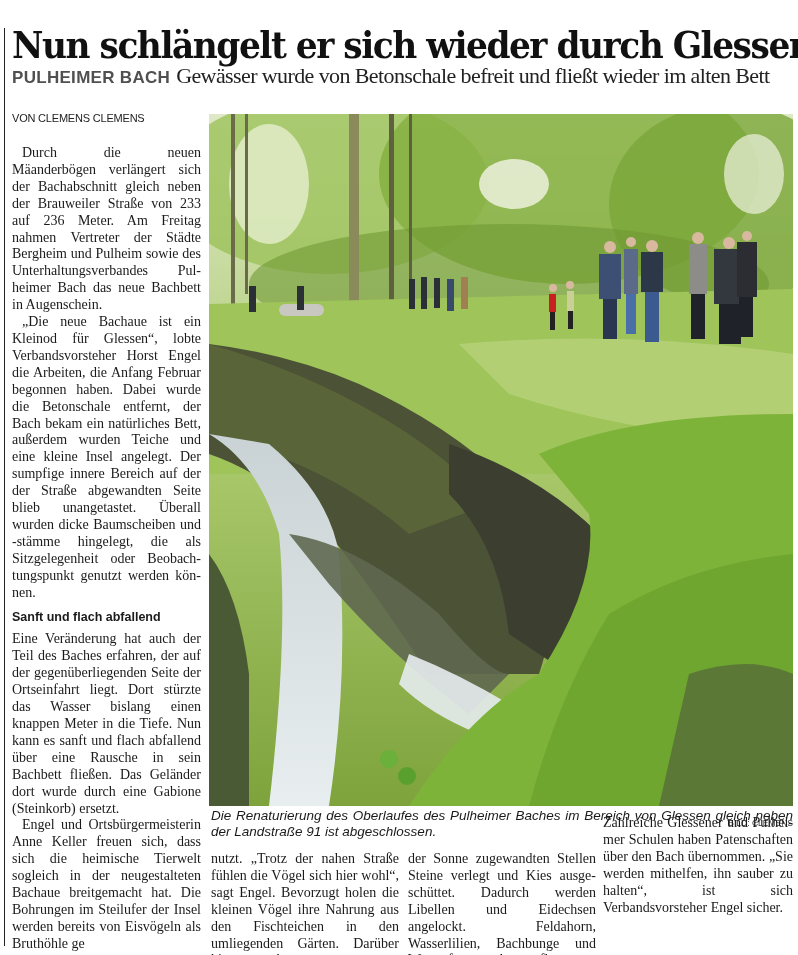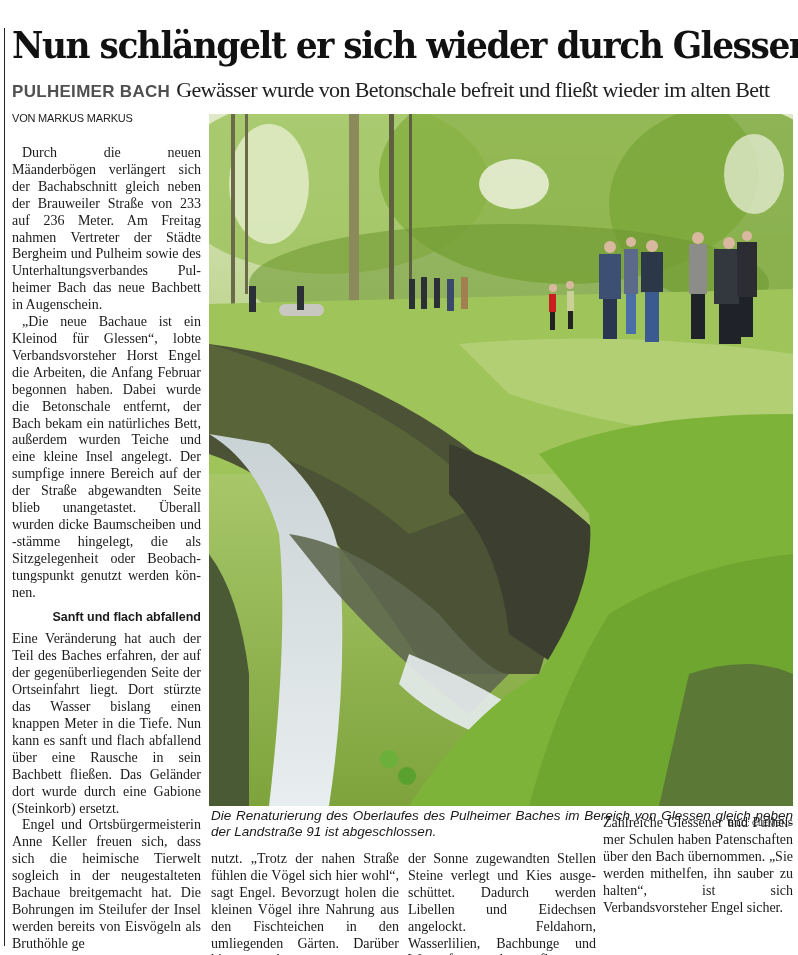--- a/index.html
+++ b/index.html
@@ -1,53 +1,53 @@
 <!DOCTYPE html>
 <html><head>
 <meta charset="utf-8">
 <style>
   html, body { margin:0; padding:0; background:#ffffff; }
   body { width:798px; height:955px; position:relative; overflow:hidden; color:#1a1a1a; }
   .rule-left { position:absolute; left:4px; top:28px; width:1px; height:918px; background:#222; }
   .headline { position:absolute; left:12px; top:22px; width:786px; margin:0;
     font-family:"DejaVu Serif","Liberation Serif",serif; font-weight:bold; font-size:37px;
     letter-spacing:-1.6px; line-height:46px; color:#111; white-space:nowrap; transform:scaleX(0.93); transform-origin:left top; }
-  .subhead { position:absolute; left:12px; top:76px; width:786px; white-space:nowrap;
+  .subhead { position:absolute; left:12px; top:62px; width:786px; white-space:nowrap;
     font-family:"Liberation Serif",serif; font-size:22px; line-height:28px; color:#222; }
   .kicker { font-family:"Liberation Sans",sans-serif; font-weight:bold; font-size:17px; color:#505050; letter-spacing:0.3px; margin-right:6px; }
   .subtitle { letter-spacing:-0.6px; }
   .byline { position:absolute; left:12px; top:112px; font-family:"Liberation Sans",sans-serif;
     font-size:11px; color:#222; letter-spacing:-0.2px; }
   .col { position:absolute; font-family:"Liberation Serif",serif; font-size:14px; line-height:16.9px;
     text-align:justify; hyphens:manual; color:#1a1a1a; }
   .col p { margin:0; text-indent:10px; }
   .col p.first { text-indent:0; }
   .col .dateline { font-family:"Liberation Sans",sans-serif; font-weight:bold; font-size:12.5px; }
-  .col h3 { margin:8px 0 6px; font-family:"Liberation Sans",sans-serif; font-weight:bold; font-size:12.5px; line-height:16px; text-align:right; }
+  .col h3 { margin:8px 0 6px; font-family:"Liberation Sans",sans-serif; font-weight:bold; font-size:12.5px; line-height:16px; text-align:left; }
   .col1 { left:12px; top:145px; width:189px; }
   .photo { position:absolute; left:209px; top:114px; width:584px; height:692px; overflow:hidden; background:#7fa34a; }
   .caption { position:absolute; left:211px; top:808px; width:582px; font-family:Liberation Sans, sans-serif;
     font-style:italic; font-size:13.5px; line-height:15.5px; text-align:justify; color:#1a1a1a; }
   .credit { position:absolute; right:5px; top:818px; font-family:"Liberation Sans",sans-serif; font-size:8.5px; color:#333; }
   .col2 { left:211px; top:851px; width:188px; }
   .col3 { left:408px; top:851px; width:188px; }
   .col4 { left:603px; top:815px; width:190px; }
 </style>
 </head>
 <body>
 
 <div class="rule-left"></div>
 
 <h1 class="headline">Nun schlängelt er sich wieder durch Glessen</h1>
 
 <div class="subhead">
   <span class="kicker">PULHEIMER BACH</span><span class="subtitle">Gewässer wurde von Betonschale befreit und fließt wieder im alten Bett</span>
 </div>
 
-<div class="byline">VON MARKUS MARKUS</div>
+<div class="byline">VON CLEMENS CLEMENS</div>
 
 <div class="col col1">
   <p>Durch die neuen Mäanderbögen verlängert sich der Bachabschnitt gleich neben der Brauweiler Stra­ße von 233 auf 236 Meter. Am Freitag nahmen Vertreter der Städ­te Bergheim und Pulheim sowie des Unterhaltungsverbandes Pul­heimer Bach das neue Bachbett in Augenschein.</p>
   <p>„Die neue Bachaue ist ein Klein­od für Glessen“, lobte Verbands­vorsteher Horst Engel die Arbei­ten, die Anfang Februar begonnen haben. Dabei wurde die Beton­schale entfernt, der Bach bekam ein natürliches Bett, außerdem wurden Teiche und eine kleine In­sel angelegt. Der sumpfige innere Bereich auf der der Straße abge­wandten Seite blieb unangetastet. Überall wurden dicke Baumschei­ben und -stämme hingelegt, die als Sitzgelegenheit oder Beobach­tungspunkt genutzt werden kön­nen.</p>
   <h3>Sanft und flach abfallend</h3>
   <p class="first">Eine Veränderung hat auch der Teil des Baches erfahren, der auf der gegenüberliegenden Seite der Ortseinfahrt liegt. Dort stürzte das Wasser bislang einen knappen Meter in die Tiefe. Nun kann es sanft und flach abfallend über eine Rausche in sein Bachbett fließen. Das Geländer dort wurde durch ei­ne Gabione (Steinkorb) ersetzt.</p>
   <p>Engel und Ortsbürgermeisterin Anne Keller freuen sich, dass sich die heimische Tierwelt sogleich in der neugestalteten Bachaue breit­gemacht hat. Die Bohrungen im Steilufer der Insel werden bereits von Eisvögeln als Bruthöhle ge­</p>
 </div>
 
 <div class="photo">

